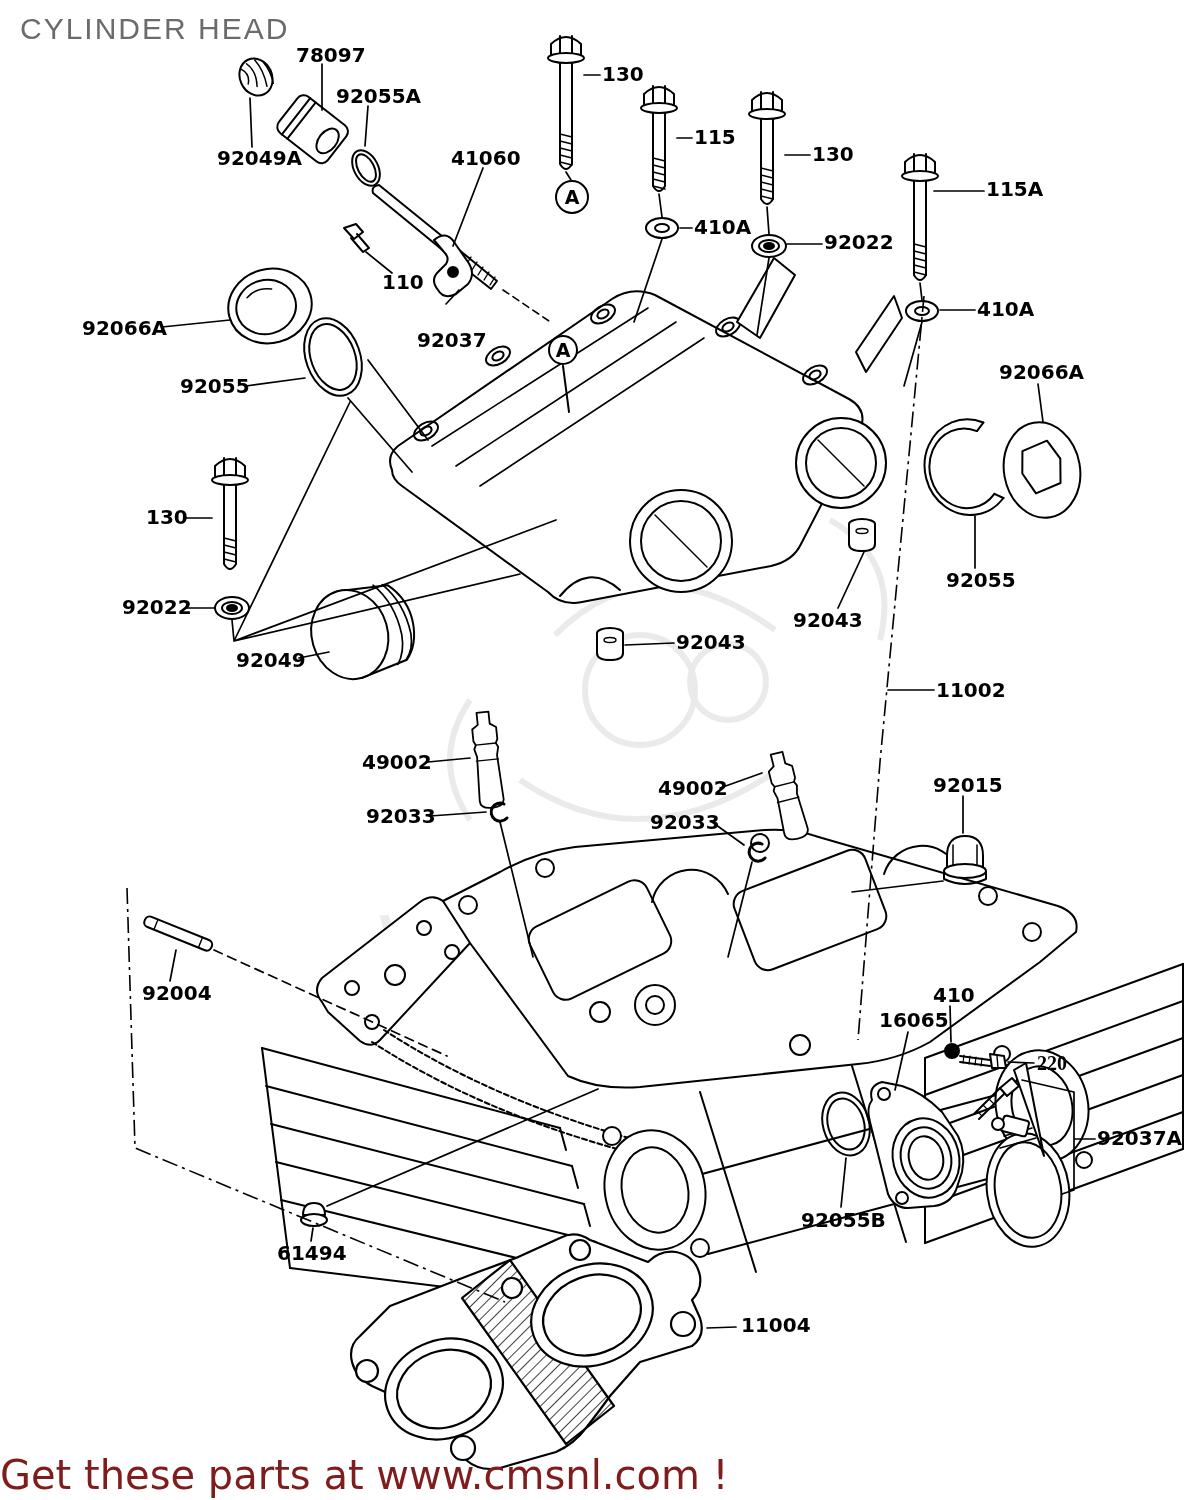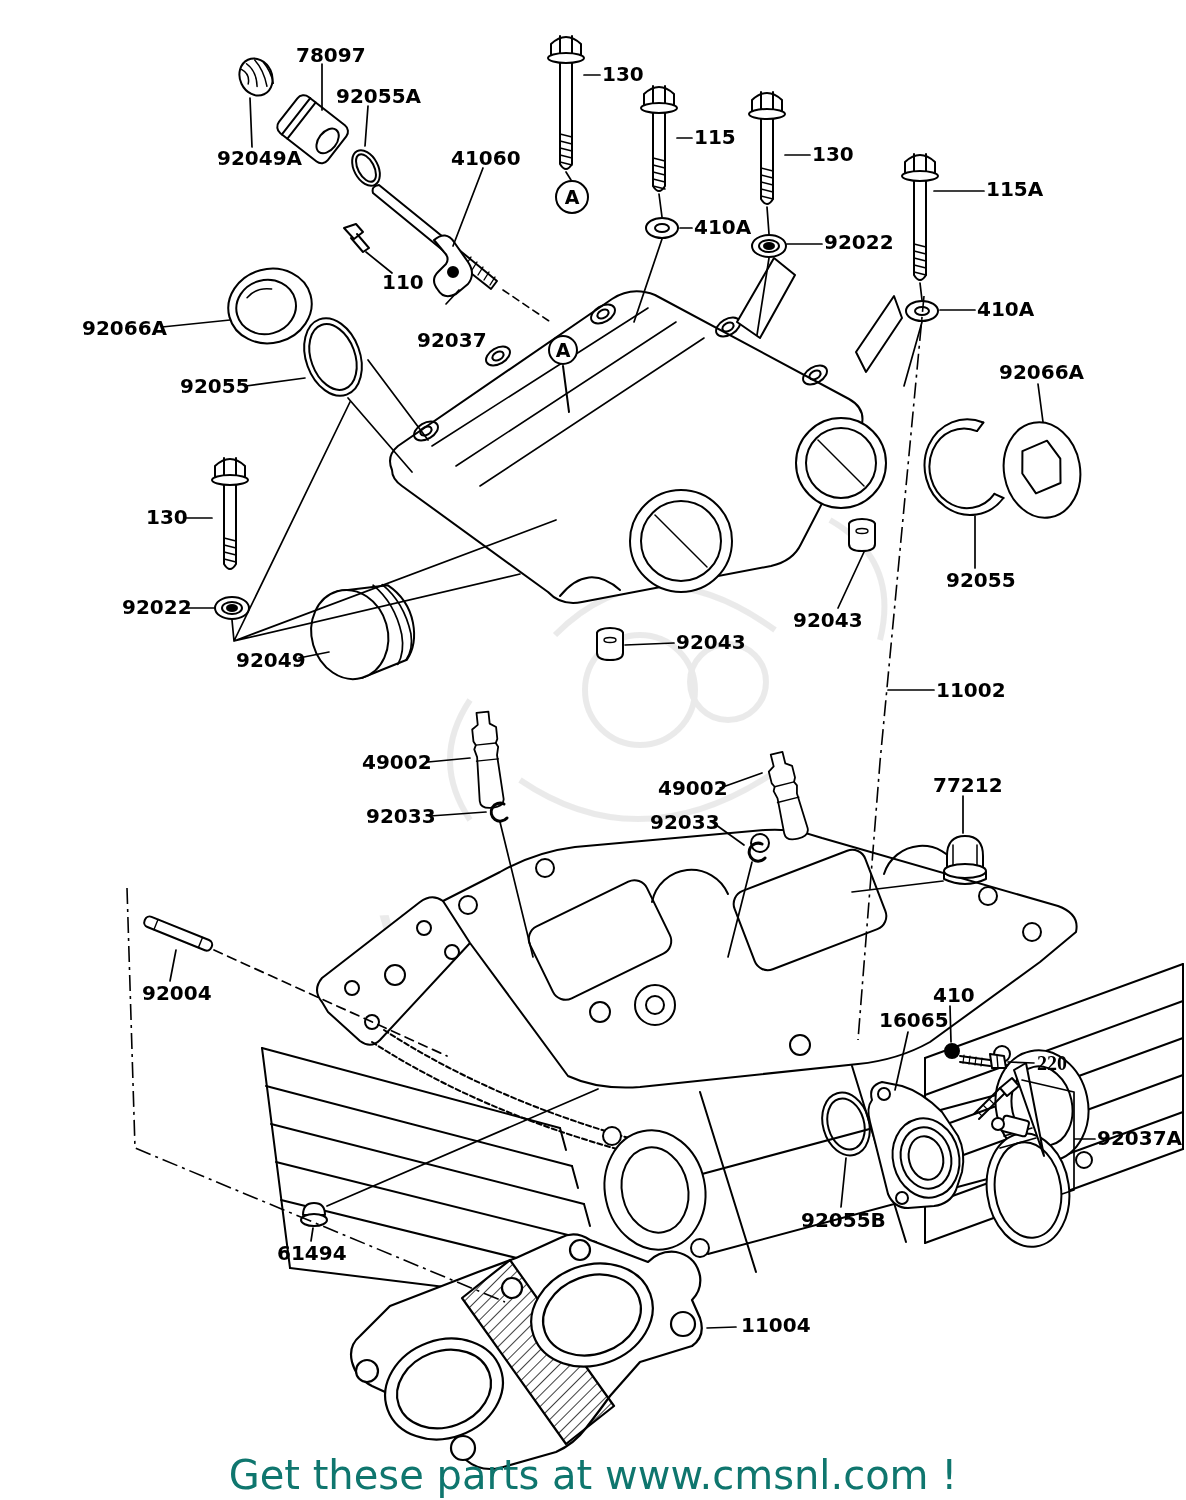--- a/index.html
+++ b/index.html
@@ -6,28 +6,29 @@
   #stage{position:relative;width:1186px;height:1500px;background:#fff;overflow:hidden;
          font-family:"DejaVu Sans",sans-serif;}
   #art-svg{position:absolute;left:0;top:0;}
   .page-title{position:absolute;left:20px;top:12px;font-family:"Liberation Sans",sans-serif;
          font-size:30px;color:#6b6b6b;letter-spacing:2px;white-space:nowrap;}
   .part-label{position:absolute;font-size:20px;font-weight:700;color:#000;line-height:1;
          white-space:nowrap;letter-spacing:0;}
   .marker{position:absolute;border:2.5px solid #000;border-radius:50%;background:#fff;
          display:flex;align-items:center;justify-content:center;
          font-size:19px;font-weight:700;color:#000;box-sizing:border-box;}
-  .footer-banner{position:absolute;left:0;top:1452px;width:1186px;text-align:center;
-         font-size:40px;color:#0f766e;white-space:nowrap;}
+  .footer-banner{position:absolute;left:0;top:1452px;width:1186px;
+         font-size:40px;color:#7f1d1d;white-space:nowrap;}
 </style>
 </head>
 <body>
 
 <div id="stage">
 
+  <div class="page-title">CYLINDER HEAD</div>
 
   <svg id="art-svg" width="1186" height="1500" viewBox="0 0 1186 1500">
     <defs>
       <pattern id="hatch" width="8" height="8" patternUnits="userSpaceOnUse" patternTransform="rotate(45)">
         <line x1="0" y1="0" x2="0" y2="8" stroke="#000" stroke-width="1.5"></line>
       </pattern>
     </defs>
 
     <g opacity="0.13" stroke="#666" stroke-width="6" fill="none">
       <circle cx="640" cy="690" r="55"></circle>
@@ -426,21 +427,21 @@
       <div class="part-label" style="left: 146px; top: 507px;">130</div>
       <div class="part-label" style="left: 122px; top: 597px;">92022</div>
       <div class="part-label" style="left: 236px; top: 650px; text-align: center;">92049</div>
       <div class="part-label" style="left: 676px; top: 632px;">92043</div>
       <div class="part-label" style="left: 793px; top: 610px;">92043</div>
       <div class="part-label" style="left: 936px; top: 680px;">11002</div>
       <div class="part-label" style="left: 362px; top: 752px;">49002</div>
       <div class="part-label" style="left: 366px; top: 806px;">92033</div>
       <div class="part-label" style="left: 658px; top: 778px;">49002</div>
       <div class="part-label" style="left: 650px; top: 812px;">92033</div>
-      <div class="part-label" style="left: 933px; top: 775px;">77212</div>
+      <div class="part-label" style="left: 933px; top: 775px;">92015</div>
       <div class="part-label" style="left: 142px; top: 983px;">92004</div>
       <div class="part-label" style="left: 933px; top: 985px;">410</div>
       <div class="part-label" style="left: 879px; top: 1010px;">16065</div>
       <div class="part-label" style="left: 1037px; top: 1053px; font-family: Liberation Serif, serif;">220</div>
       <div class="part-label" style="left: 1097px; top: 1128px;">92037A</div>
       <div class="part-label" style="left: 801px; top: 1210px;">92055B</div>
       <div class="part-label" style="left: 277px; top: 1243px;">61494</div>
       <div class="part-label" style="left: 741px; top: 1315px;">11004</div>
       <div class="marker" style="left: 555px; top: 180px; width: 34px; height: 34px;">A</div>
       <div class="marker" style="left: 548px; top: 335px; width: 30px; height: 30px;">A</div>

